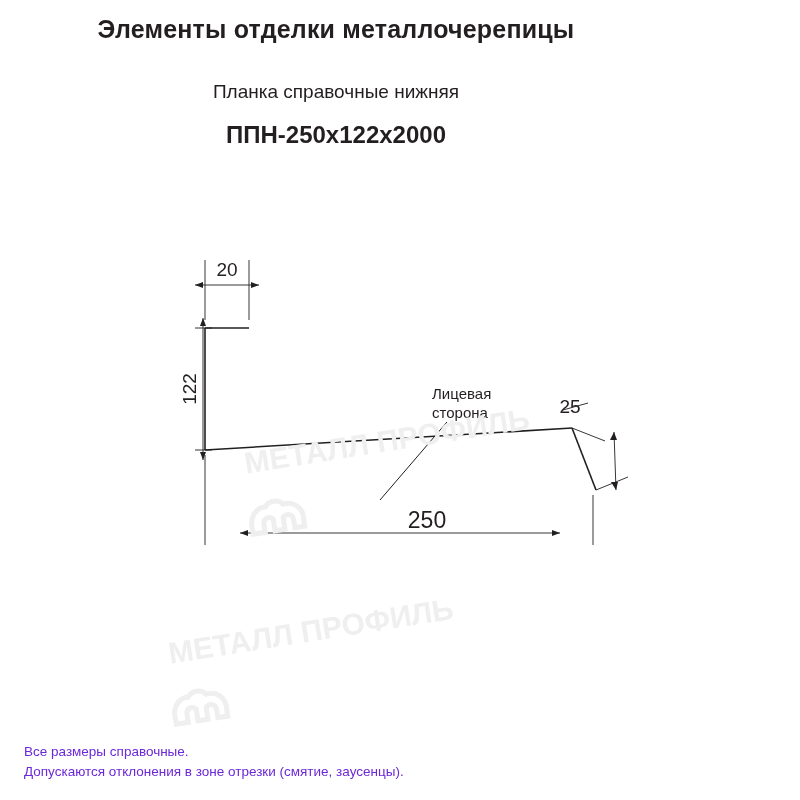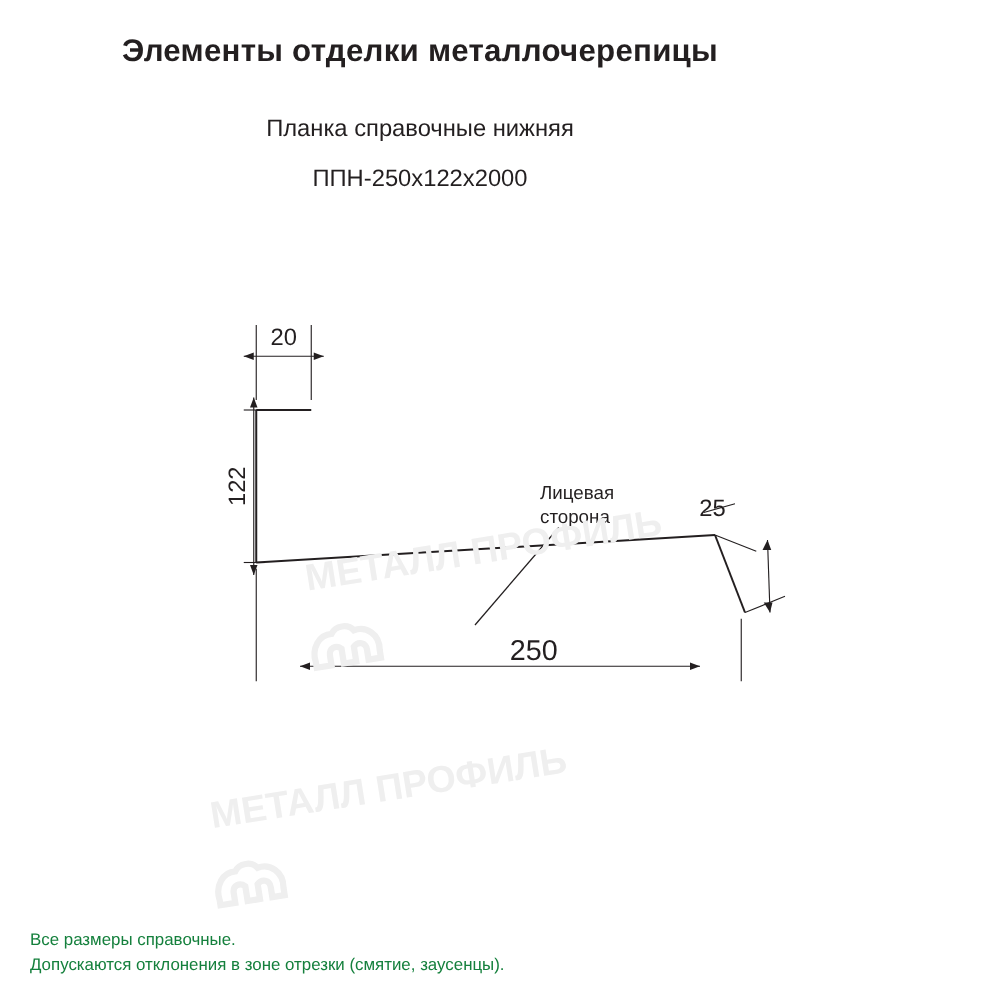--- a/index.html
+++ b/index.html
@@ -14,41 +14,41 @@
     font-family: "Liberation Sans", sans-serif;
     color: #231f20;
     overflow: hidden;
   }
   .page {
     position: absolute;
     inset: 0;
   }
   .title-block {
     position: absolute;
-    top: 26px;
+    top: 14px;
     left: 0;
     width: 672px;
     text-align: center;
   }
   .main-title {
     font-size: 25px;
     font-weight: bold;
     letter-spacing: 0.2px;
     line-height: 1.2;
     margin: 0;
   }
   .sub-title {
     font-size: 19px;
     margin: 0;
     padding-top: 36px;
     line-height: 1.25;
   }
   .code-title {
-    font-size: 19px;
-    font-weight: normal;
+    font-size: 24px;
+    font-weight: bold;
     margin: 0;
     padding-top: 16px;
     line-height: 1.25;
   }
   .drawing {
     position: absolute;
     top: 200px;
     left: 0;
     width: 800px;
     height: 420px;
@@ -77,21 +77,21 @@
   .wm-icon {
     position: absolute;
     pointer-events: none;
   }
   .footer {
     position: absolute;
     left: 24px;
     bottom: 18px;
     font-size: 13.5px;
     line-height: 1.5;
-    color: #15803d;
+    color: #6d28d9;
   }
   .footer div {
     white-space: nowrap;
   }
   svg text {
     font-family: "Liberation Sans", sans-serif;
     fill: #231f20;
   }
 </style>
 </head>

